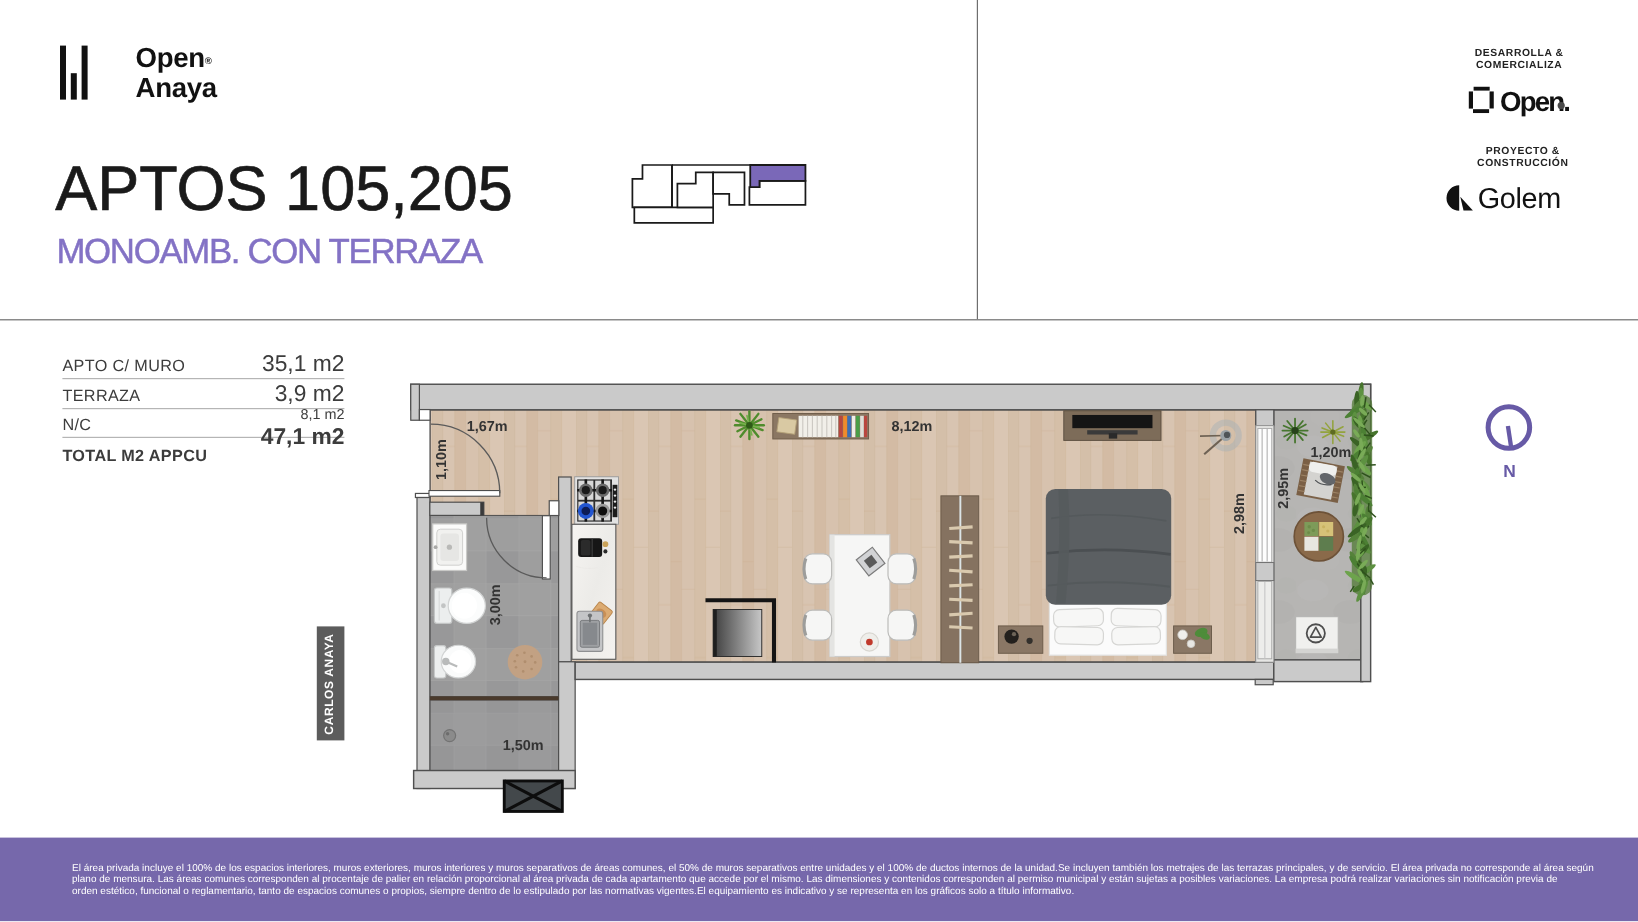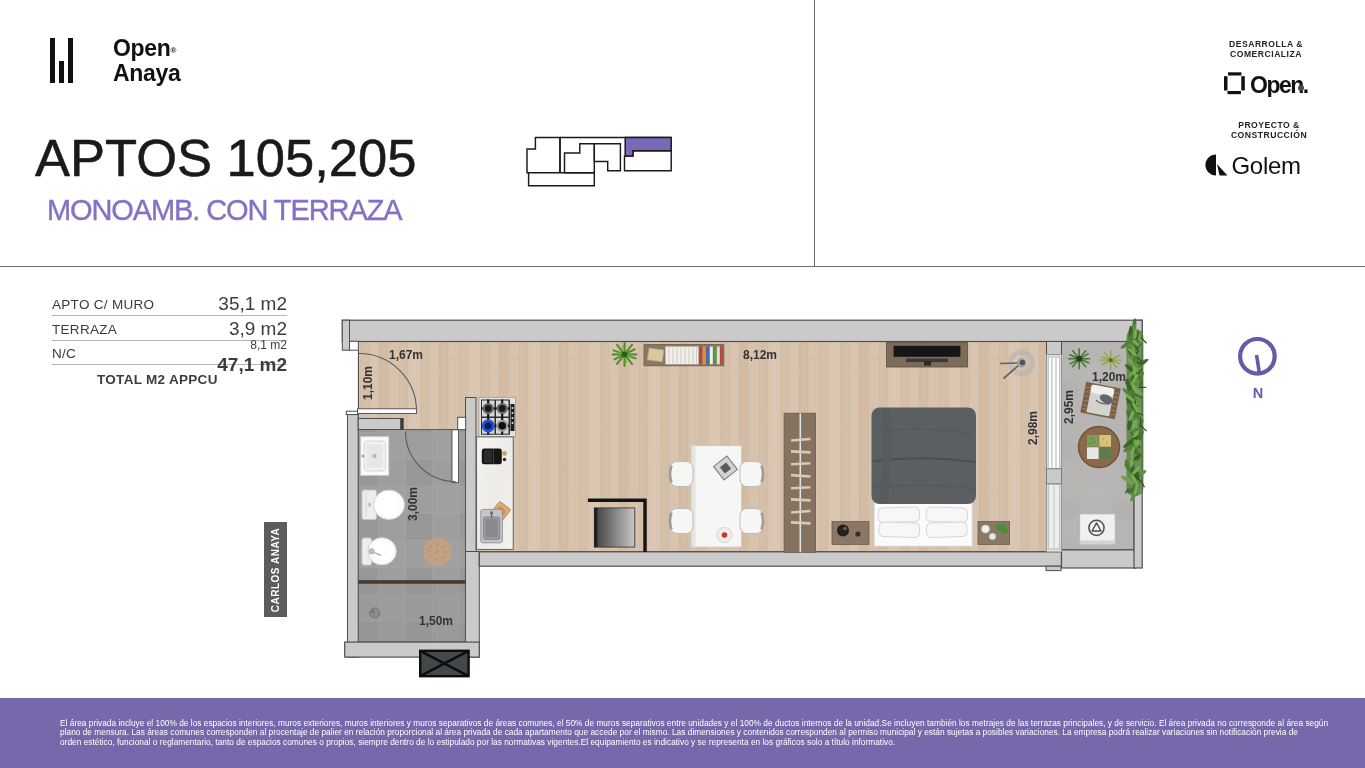--- a/index.html
+++ b/index.html
@@ -9,21 +9,21 @@
 </head>
 <body>
 <div id="page">
 
 <div class="abs" style="left:50px;top:38px;width:5.3px;height:45px;background:#111;"></div>
 <div class="abs" style="left:58.7px;top:61px;width:5.3px;height:22px;background:#111;"></div>
 <div class="abs" style="left:67.8px;top:38px;width:5.6px;height:45px;background:#111;"></div>
 
 <div class="abs" style="left:81px;top:36.5px;font-size:23px;font-weight:700;color:#111;line-height:23.8px;letter-spacing:-0.3px;margin-left:32px;">Open<span style="font-size:8px;vertical-align:3px;">®</span><br>Anaya</div>
 
-<div class="abs" style="left:35px;top:126.5px;font-size:52.5px;font-weight:500;color:#1a1a1a;letter-spacing:0px;-webkit-text-stroke:0.55px #1a1a1a;">APTOS 105,205</div>
+<div class="abs" style="left:46px;top:126.5px;font-size:52.5px;font-weight:500;color:#1a1a1a;letter-spacing:0px;-webkit-text-stroke:0.55px #1a1a1a;">APTOS 105,205</div>
 
 <div class="abs" style="left:47px;top:194px;font-size:29px;font-weight:500;color:#8372c5;letter-spacing:-1.1px;-webkit-text-stroke:0.4px #8372c5;">MONOAMB. CON TERRAZA</div>
 
 <svg class="abs" style="left:523.5px;top:134px;" width="152" height="56" viewBox="0 0 152 56">
 <g fill="#fff" stroke="#1a1a1a" stroke-width="1.45" stroke-linejoin="miter">
 
 <path d="M11.4,3.5 L36,3.5 L36,38.8 L3,38.8 L3,15 L11.4,15 Z"></path>
 
 <path d="M4.6,38.8 L70.3,38.8 L70.3,51.7 L4.6,51.7 Z"></path>
 
@@ -78,21 +78,21 @@
     <span style="position:absolute;right:0;bottom:0px;font-size:19px;margin-left:32px;">3,9 m2</span>
   </div>
   <div style="height:1px;background:#b5b5b5;"></div>
 
   <div style="position:relative;height:23.5px;">
     <span style="position:absolute;left:0;bottom:3px;letter-spacing:0.3px;">N/C</span>
     <span style="position:absolute;right:0;bottom:12px;font-size:12px;">8,1 m2</span>
   </div>
   <div style="height:1px;background:#b5b5b5;"></div>
 
-  <div style="position:relative;height:25px;margin-left:45px;">
+  <div style="position:relative;height:25px;">
     <span style="position:absolute;left:0;bottom:3px;font-weight:700;letter-spacing:0.3px;">TOTAL M2 APPCU</span>
     <span style="position:absolute;right:0;bottom:14px;font-size:19px;font-weight:700;">47,1 m2</span>
   </div>
 </div>
 
 <div class="abs" style="left:263.7px;top:521.9px;width:23.3px;height:95.6px;background:#5c5c5c;"></div>
 <div class="abs" style="left:227.5px;top:558.7px;width:95.6px;height:22px;transform:rotate(-90deg);transform-origin:center;text-align:center;font-size:10px;font-weight:700;color:#fff;letter-spacing:0.5px;line-height:22px;">CARLOS ANAYA</div>
 
 <svg class="abs" style="left:1230px;top:328px;" width="60" height="75" viewBox="0 0 60 75">
 <circle cx="27.4" cy="28.3" r="17.3" fill="none" stroke="#675aa6" stroke-width="4.2"></circle>

